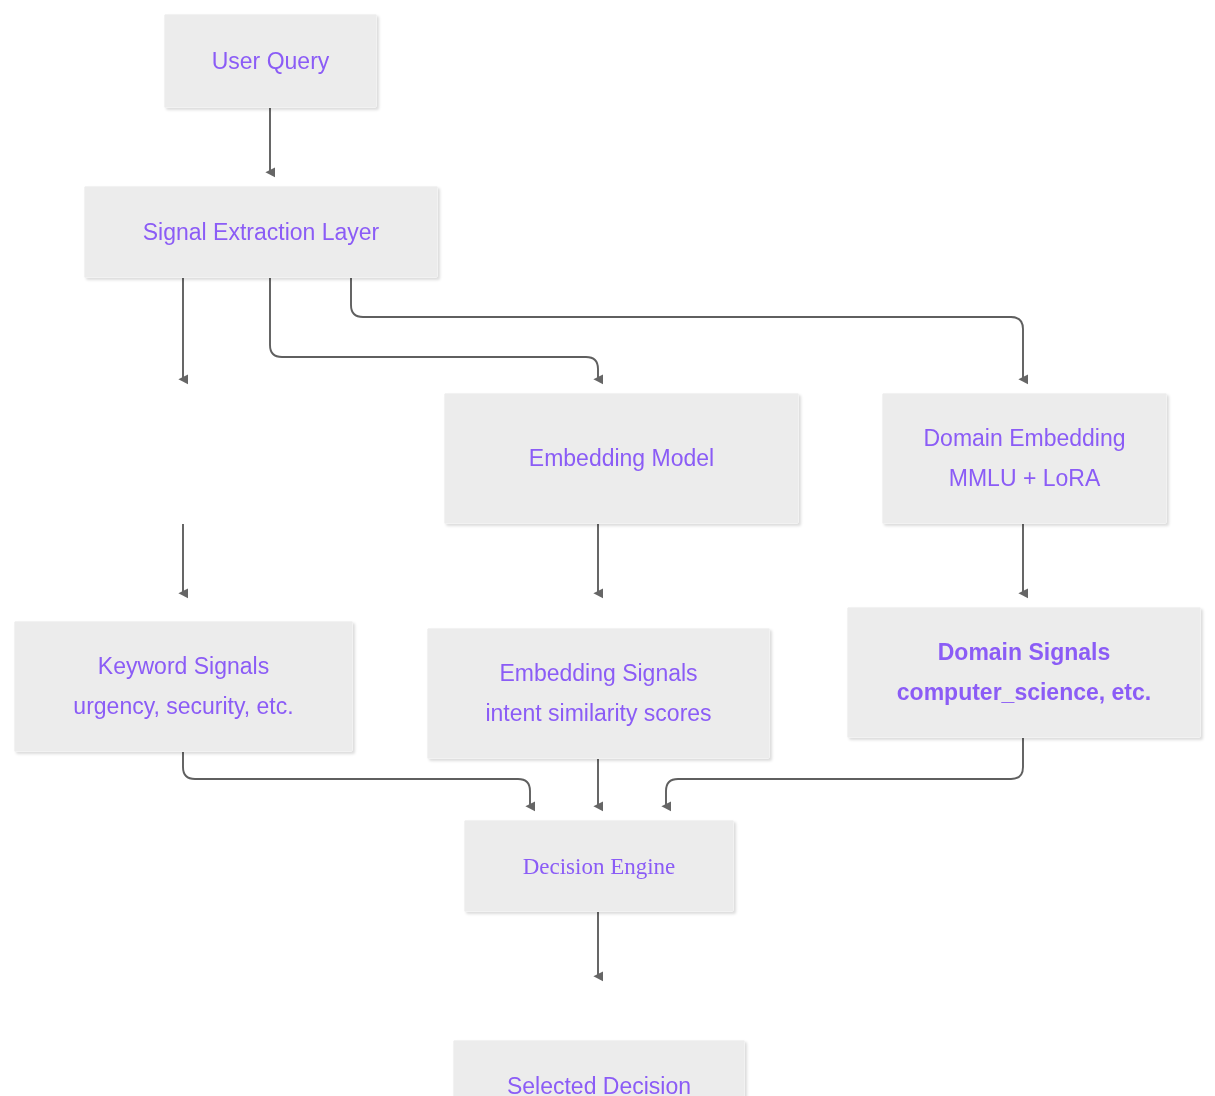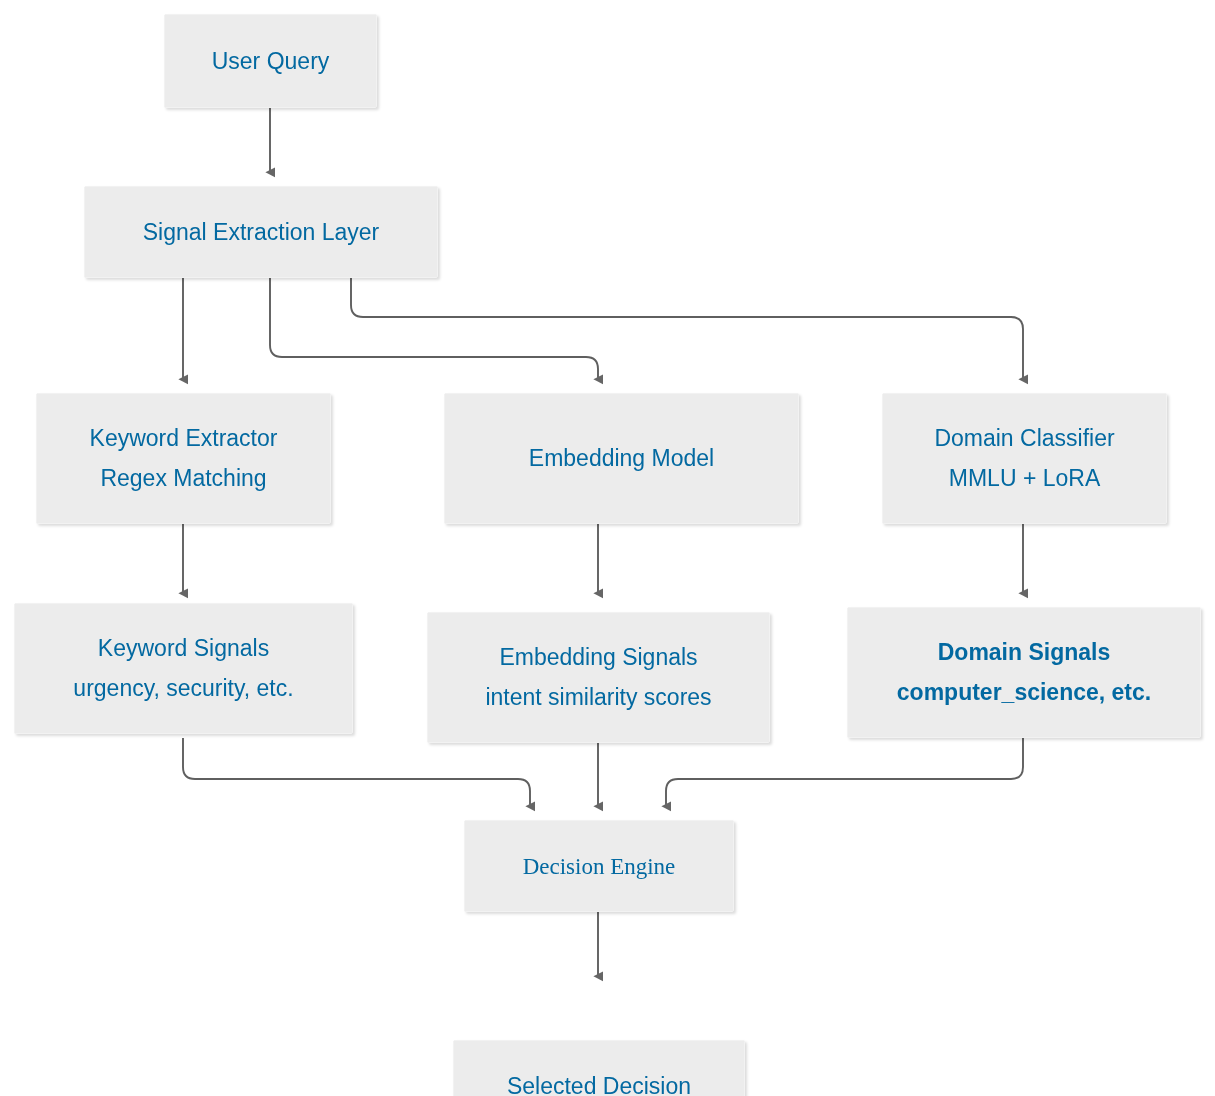--- a/index.html
+++ b/index.html
@@ -29,21 +29,21 @@
     position: absolute;
     box-sizing: border-box;
     background: #ececec;
     border: 1px solid #f2f2f2;
     border-radius: 2px;
     box-shadow: 2px 2px 3px rgba(0,0,0,0.14);
     display: flex;
     flex-direction: column;
     align-items: center;
     justify-content: center;
-    color: #0369a1;
+    color: #8b5cf6;
     font-size: 23px;
     line-height: 1.0;
     text-align: center;
     z-index: 2;
   }
   .node .line1 { display: block; }
   .node .line2 { display: block; margin-top: 17px; }
 </style>
 </head>
 <body>
@@ -85,40 +85,36 @@
   <div class="node single" style="left:164px; top:14px; width:213px; height:94px;">
     <span class="line1">User Query</span>
 
   </div>
 
   <div class="node single" style="left:84px; top:186px; width:354px; height:92px;">
     <span class="line1">Signal Extraction Layer</span>
 
   </div>
 
-  <div class="node" style="left:36px; top:393px; width:295px; height:131px;">
-    <span class="line1">Keyword Extractor</span>
-    <span class="line2">Regex Matching</span>
-  </div>
 
   <div class="node" style="left:444px; top:393px; width:355px; height:131px;">
     <span class="line1">Embedding Model</span>
   </div>
 
   <div class="node" style="left:882px; top:393px; width:285px; height:131px;">
-    <span class="line1">Domain Classifier</span>
+    <span class="line1">Domain Embedding</span>
     <span class="line2">MMLU + LoRA</span>
   </div>
 
-  <div class="node" style="left:14px; top:603px; width:339px; height:131px;">
+  <div class="node" style="left:14px; top:621px; width:339px; height:131px;">
     <span class="line1">Keyword Signals</span>
     <span class="line2">urgency, security, etc.</span>
   </div>
 
-  <div class="node" style="left:427px; top:612px; width:343px; height:131px;align-items:center;">
+  <div class="node" style="left:427px; top:628px; width:343px; height:131px;align-items:center;">
     <span class="line1">Embedding Signals</span>
     <span class="line2">intent similarity scores</span>
   </div>
 
   <div class="node" style="left:847px; top:607px; width:354px; height:131px;font-weight:bold;">
     <span class="line1">Domain Signals</span>
     <span class="line2">computer_science, etc.</span>
   </div>
 
   <div class="node single" style="left:464px; top:820px; width:270px; height:92px;font-family:Liberation Serif, serif;">

